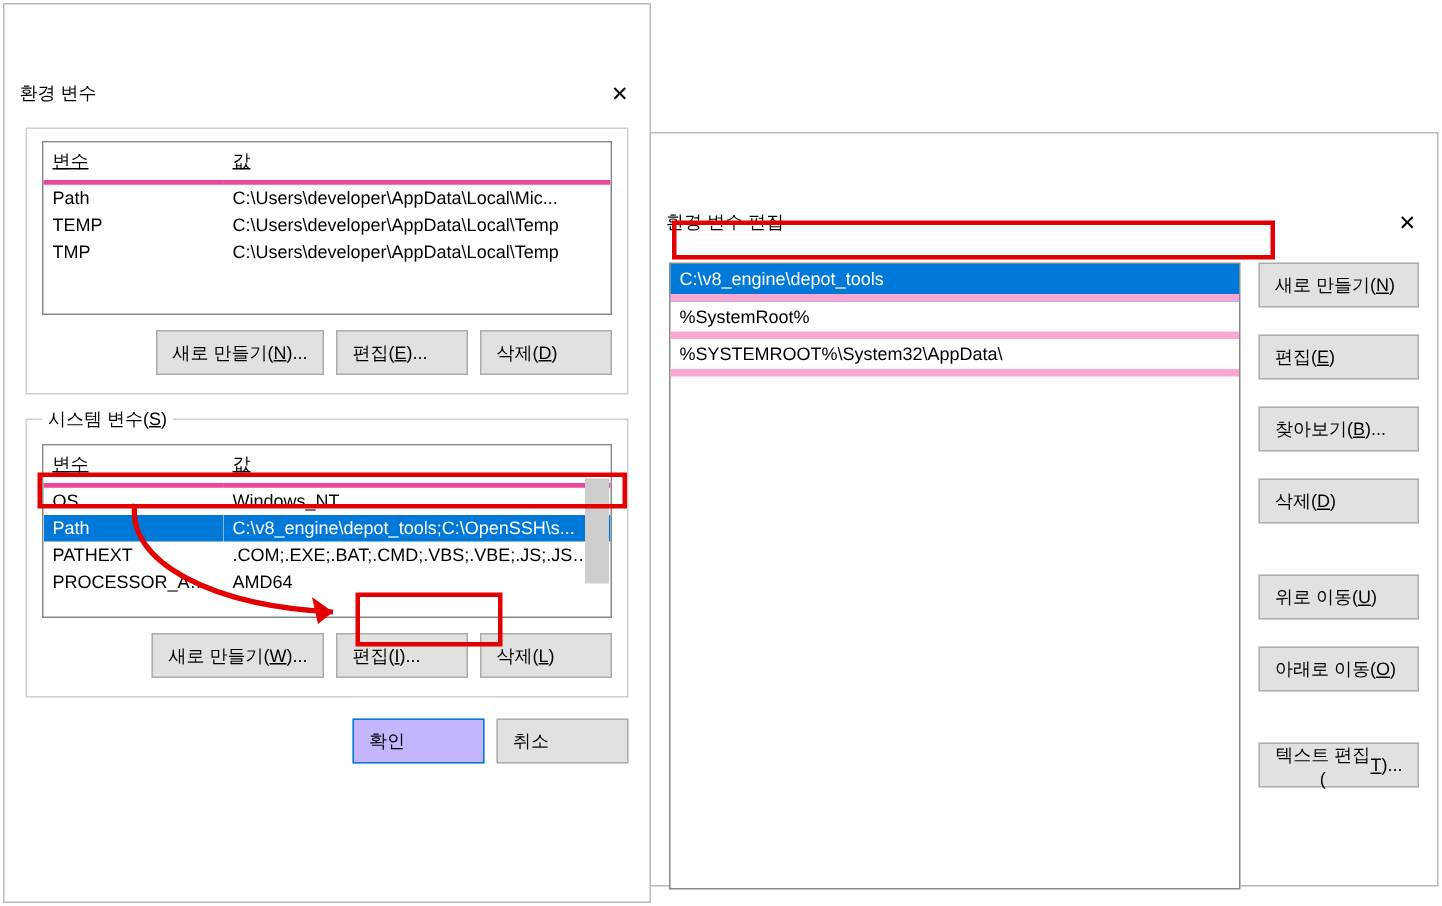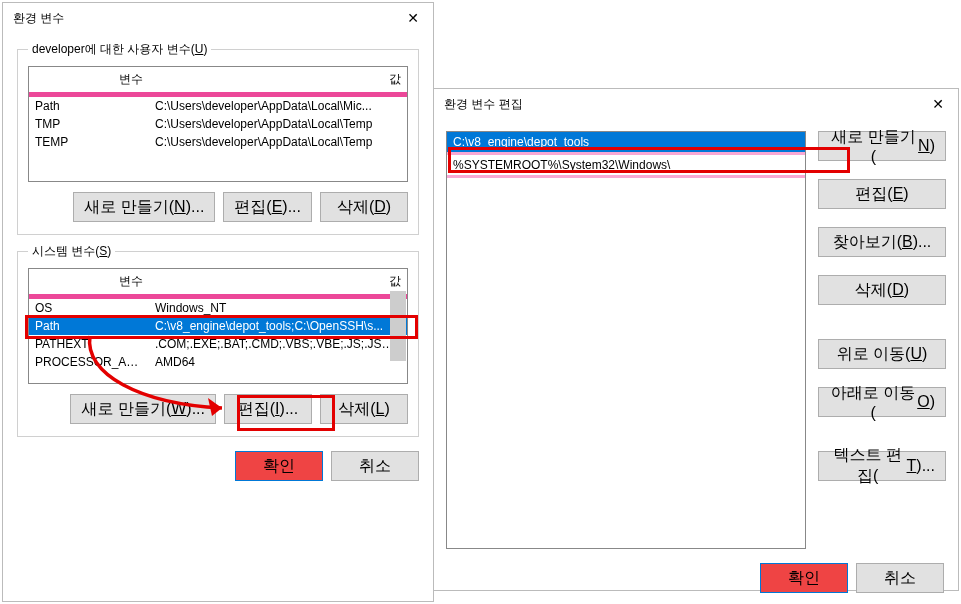--- a/index.html
+++ b/index.html
@@ -17,20 +17,21 @@
     position: absolute;
     background: #fff;
     border: 1px solid #bbb;
   }
   .titlebar {
     height: 30px;
     display: flex;
     align-items: center;
     padding: 0 8px 0 10px;
     justify-content: space-between;
+    margin-top: 44px;
   }
   .title-text { font-size: 12px; }
   .closebtn {
     font-family: Arial, sans-serif;
     font-size: 14px;
     padding: 2px 6px;
     cursor: default;
   }
   fieldset {
     border: 1px solid #d0d0d0;
@@ -49,25 +50,26 @@
     overflow: hidden;
     position: relative;
   }
   .tbl-wrap table {
     width: 100%;
     border-collapse: collapse;
     table-layout: fixed;
     font-size: 12px;
   }
   .tbl-wrap th {
-    text-align: right;
+    text-align: left;
     font-weight: normal;
     padding: 4px 6px;
-    border-bottom: 5px solid #ec4899;
-    background: #fff;
+    border-bottom: 3px solid #ec4899;
+    background: #fff;
+    text-decoration: underline;
   }
   .tbl-wrap td {
     padding: 2px 6px;
     white-space: nowrap;
     overflow: hidden;
     text-overflow: ellipsis;
   }
   .tbl-wrap tr.selectedrow td {
     background: #0078d7;
     color: #fff;
@@ -77,30 +79,30 @@
     gap: 8px;
     justify-content: flex-end;
     margin-top: 10px;
   }
   .btn {
     min-width: 88px;
     height: 30px;
     padding: 2px 10px;
     background: #e1e1e1;
     border: 1px solid #adadad;
-    font-size: 16px;
+    font-size: 12px;
     font-family: inherit;
     cursor: default;
     display: inline-flex;
     align-items: center;
-    justify-content: center;
+    justify-content: flex-start;
   }
   .btn-default {
     border: 1px solid #0078d7;
-    background: #ef4444;
+    background: #c4b5fd;
   }
   .dlg-btnrow {
     display: flex;
     gap: 8px;
     justify-content: flex-end;
     margin: 14px 14px 12px 14px;
   }
   .scroll-handle {
     position: absolute;
     right: 1px; top: 22px;
@@ -112,21 +114,21 @@
     border: 1px solid #888;
     background: #fff;
     width: 394px;
     height: 418px;
     margin: 0;
     padding: 0;
     font-size: 12px;
   }
   .pathlist .item {
     padding: 3px 6px;
-    border-bottom: 3px solid #f9a8d4;
+    border-bottom: 5px solid #f9a8d4;
     white-space: nowrap;
     overflow: hidden;
   }
   .pathlist .item.selected {
     background: #0078d7;
     color: #fff;
   }
   .side-btns {
     display: flex;
     flex-direction: column;
@@ -147,46 +149,43 @@
 </head>
 <body>
 
 <div class="win" style="left:2px; top:2px; width:432px; height:600px;">
   <div class="titlebar">
     <span class="title-text">환경 변수</span>
     <span class="closebtn">✕</span>
   </div>
 
   <fieldset>
-    <legend>
-      <span>developer에 대한 사용자 변수(</span><span class="underline">U</span><span>)</span>
-    </legend>
     <div class="tbl-wrap" style="height:116px;">
       <table>
         <colgroup>
             <col style="width:120px">
             <col>
           </colgroup>
         <thead>
             <tr>
           <th>변수</th>
           <th>값</th>
         </tr>
           </thead>
         <tbody id="user-tbody">
             <tr>
               <td>Path</td>
               <td>C:\Users\developer\AppData\Local\Mic...</td>
             </tr>
             <tr>
+              <td>TEMP</td>
+              <td>C:\Users\developer\AppData\Local\Temp</td>
+            </tr>
+            <tr>
               <td>TMP</td>
-              <td>C:\Users\developer\AppData\Local\Temp</td>
-            </tr>
-            <tr>
-              <td>TEMP</td>
               <td>C:\Users\developer\AppData\Local\Temp</td>
             </tr>
           </tbody>
       </table>
     </div>
     <div class="btnrow">
       <button class="btn">
         <span>새로 만들기(</span>
           <span class="underline">N</span>
           <span>)...</span>
@@ -268,21 +267,22 @@
 
 <div class="win" style="left:433px; top:88px; width:526px; height:503px;">
   <div class="titlebar">
     <span class="title-text">환경 변수 편집</span>
     <span class="closebtn">✕</span>
   </div>
 
   <div style="display:flex; gap:12px; padding:12px 12px 0 12px;">
     <div class="pathlist" id="path-list">
         <div class="item selected">C:\v8_engine\depot_tools</div>
-        <div class="item">%SYSTEMROOT%\System32\Windows\</div>
+        <div class="item">%SystemRoot%</div>
+        <div class="item">%SYSTEMROOT%\System32\AppData\</div>
       </div>
     <div class="side-btns">
       <button class="btn">
         <span>새로 만들기(</span>
           <span class="underline">N</span>
           <span>)</span>
       </button>
       <div style="height:6px"></div>
       <button class="btn">
         <span>편집(</span>

